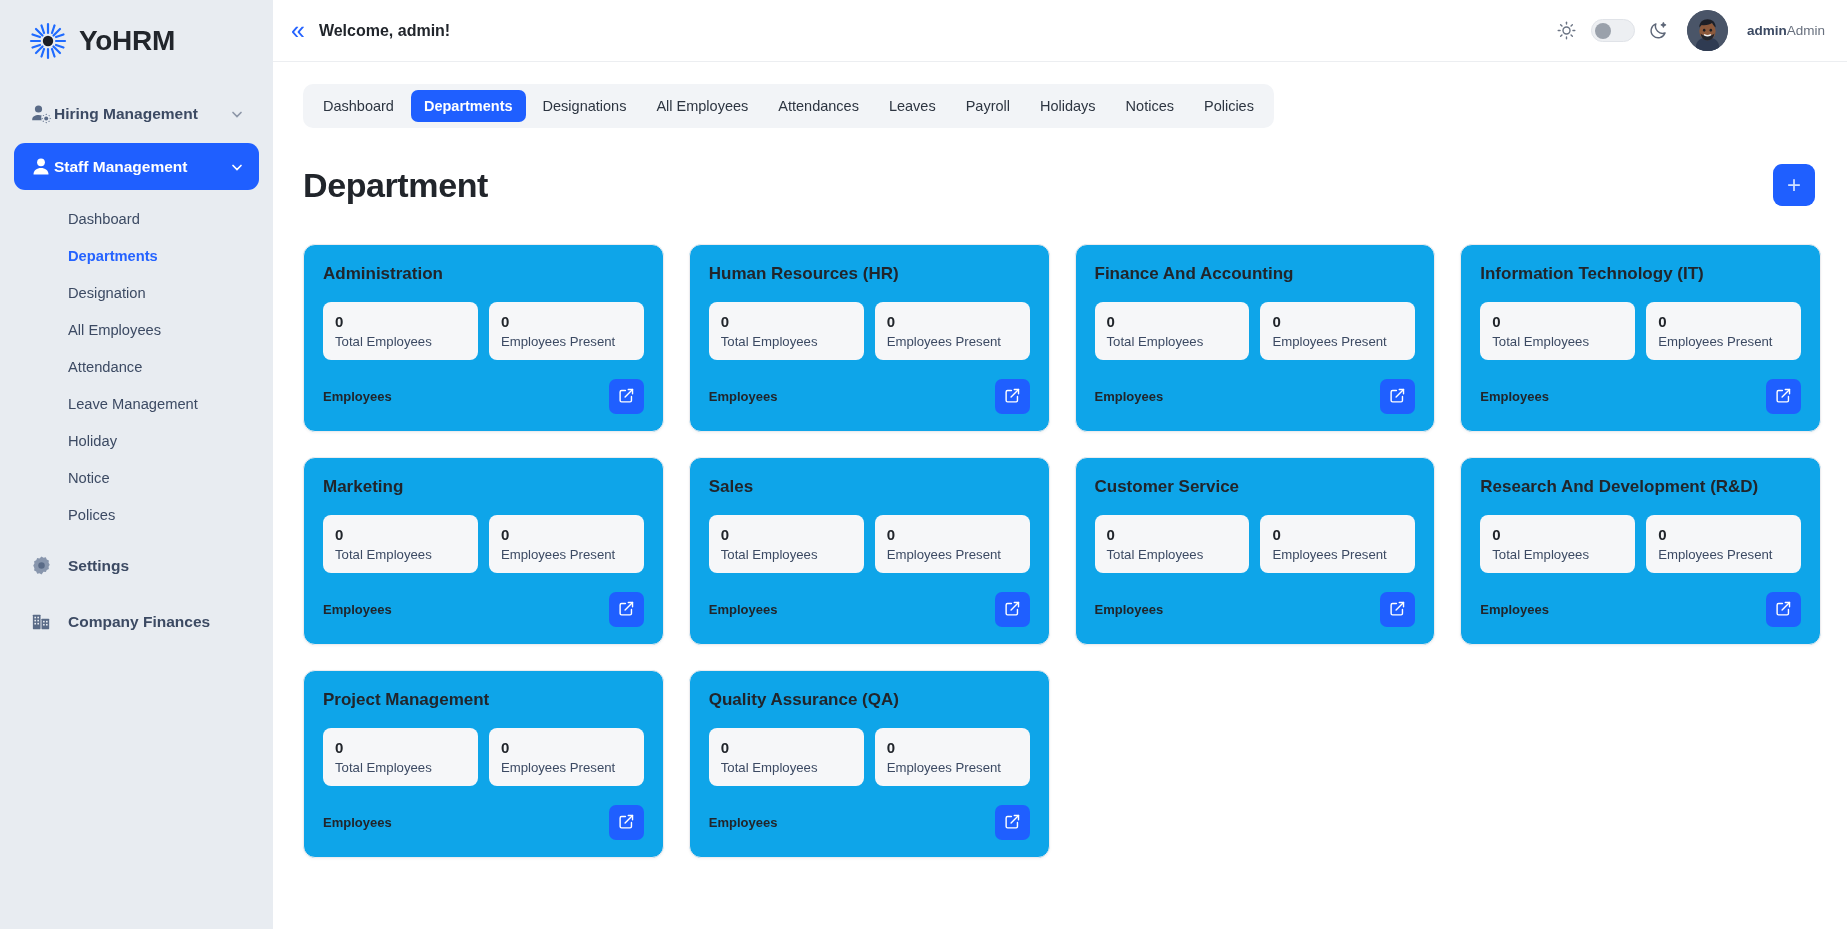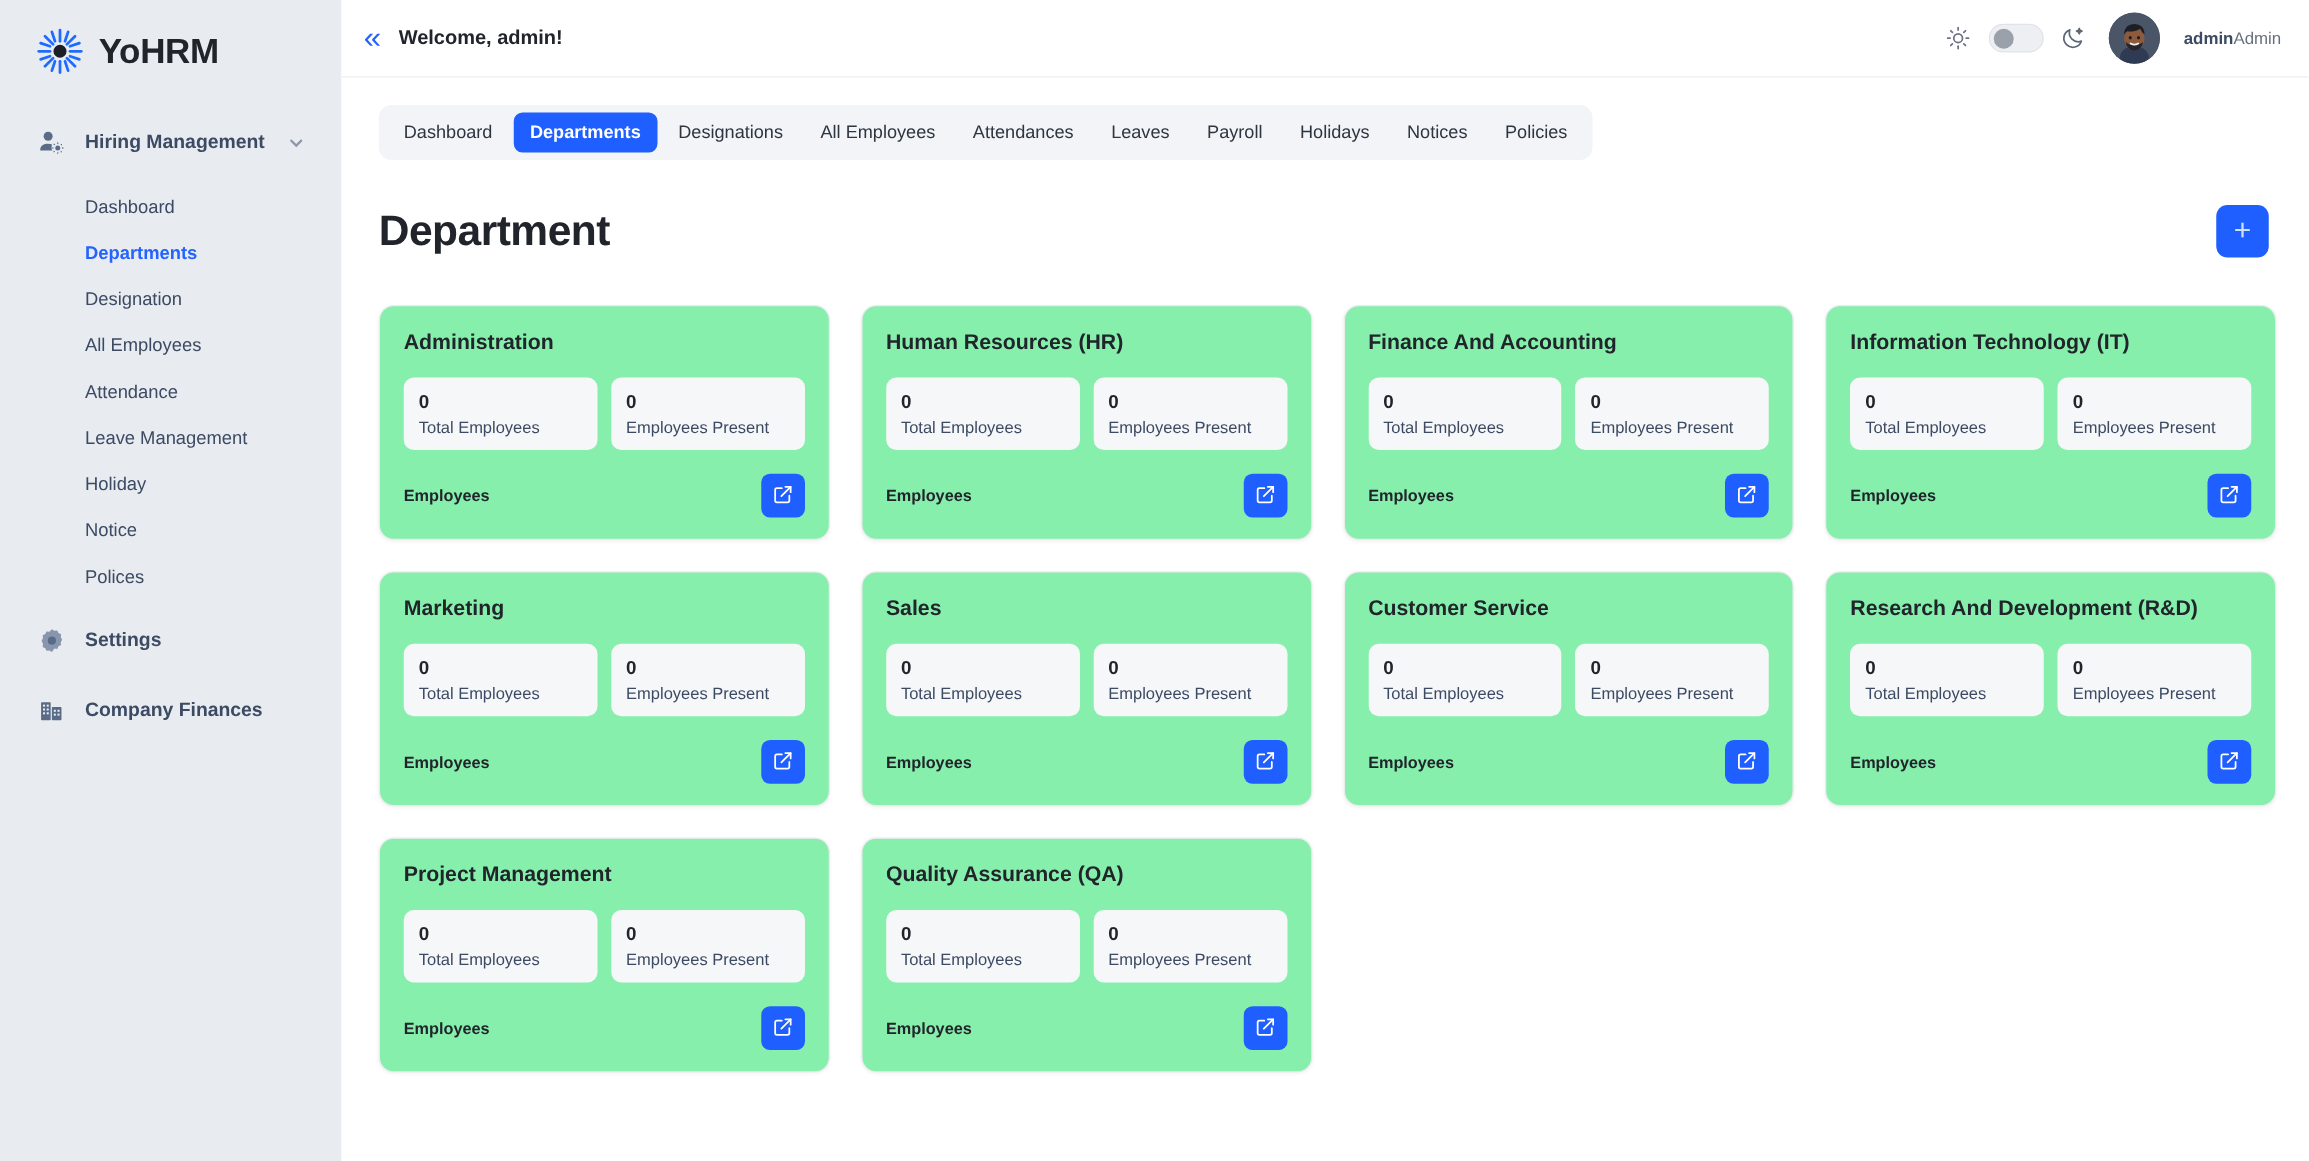--- a/index.html
+++ b/index.html
@@ -16,21 +16,21 @@
     width: 273px; flex: 0 0 273px; height: 929px;
     background: #e8ecf1;
     padding-top: 0;
     position: relative;
   }
   .brand { display: flex; align-items: center; gap: 11px; padding: 18px 0 0 28px; height: 64px; }
   .brand-logo { width: 40px; height: 40px; position: relative; flex: 0 0 40px; }
   .brand-name { font-size: 28px; font-weight: 700; color: #21252b; letter-spacing: -0.3px; }
 
   .nav { margin-top: 26px; }
-  .nav-group { display: flex; align-items: center; gap: 14px; height: 47px; margin: 0 14px 6px 14px;
+  .nav-group { display: flex; align-items: center; height: 47px; margin: 0 14px 6px 14px;
                padding: 0 14px; border-radius: 11px; cursor: pointer; }
   .nav-group .ico { width: 26px; height: 26px; flex: 0 0 26px; display:flex; align-items:center; justify-content:center; }
   .nav-group .lbl { font-size: 15.5px; font-weight: 600; color: #3c4a63; flex: 1; }
   .nav-group .chev { width: 16px; height: 16px; flex: 0 0 16px; }
   .nav-group.active { background: #1f5fff; }
   .nav-group.active .lbl { color: #ffffff; }
 
   .subnav { padding: 4px 0 0 0; }
   .sub-item { height: 37px; display: flex; align-items: center; padding-left: 68px;
               font-size: 14.7px; color: #3c4a63; cursor: pointer; font-weight: 500; }
@@ -69,21 +69,21 @@
   .tab.active { background: #1f5fff; color: #ffffff; font-weight: 600; }
 
   .page-head { display: flex; align-items: center; margin-top: 36px; padding-right: 6px; }
   .page-title { font-size: 34px; font-weight: 600; color: #21252b; letter-spacing: -0.4px; }
   .add-btn { margin-left: auto; width: 42px; height: 42px; border-radius: 9px; background: #1f5fff;
              border: none; color: #cfe0ff; font-size: 24px; line-height: 1; cursor: pointer;
              display: flex; align-items: center; justify-content: center; font-weight: 300; }
 
   .grid { margin-top: 38px; display: grid; grid-template-columns: repeat(4, 1fr); gap: 25px 25px;
           align-items: start; }
-  .card { background: #86efac; border: 1px solid #ececef; border-radius: 12px; padding: 19px 19px 17px 19px;
+  .card { background: #0ea5e9; border: 1px solid #ececef; border-radius: 12px; padding: 19px 19px 17px 19px;
           box-shadow: 0 1px 3px rgba(16,24,40,0.05); }
   .card-title { font-size: 17px; font-weight: 600; color: #21252b; margin-bottom: 18px; }
   .stats { display: flex; gap: 11px; }
   .stat { flex: 1; background: #f6f7f9; border-radius: 8px; padding: 11px 12px 11px 12px; min-width: 0; }
   .stat-val { font-size: 15px; font-weight: 600; color: #21252b; margin-bottom: 4px; }
   .stat-lbl { font-size: 13.2px; color: #3c4a63; white-space: nowrap; }
   .card-foot { display: flex; align-items: center; margin-top: 19px; }
   .emp-lbl { font-size: 13px; font-weight: 700; color: #21252b; }
   .edit-btn { margin-left: auto; width: 35px; height: 35px; border-radius: 7px; background: #1f5fff;
               border: none; cursor: pointer; display: flex; align-items: center; justify-content: center; }
@@ -134,20 +134,34 @@
           </svg>
         </span>
         <span class="lbl">Hiring Management</span>
         <span class="chev">
           <svg width="16" height="16" viewBox="0 0 16 16" fill="none" stroke="#8d97a8" stroke-width="1.7" stroke-linecap="round">
             <polyline points="4,6.5 8,10.5 12,6.5"></polyline>
           </svg>
         </span>
       </div>
 
+      <div class="nav-group active">
+        <span class="ico">
+          <svg width="24" height="24" viewBox="0 0 24 24" fill="#ffffff">
+            <circle cx="12" cy="7.3" r="3.9"></circle>
+            <path d="M4.5 19.5c0-4 3.4-6.4 7.5-6.4s7.5 2.4 7.5 6.4H4.5z"></path>
+          </svg>
+        </span>
+        <span class="lbl">Staff Management</span>
+        <span class="chev">
+          <svg width="16" height="16" viewBox="0 0 16 16" fill="none" stroke="#ffffff" stroke-width="1.7" stroke-linecap="round">
+            <polyline points="4,6.5 8,10.5 12,6.5"></polyline>
+          </svg>
+        </span>
+      </div>
 
       <div class="subnav">
         <div class="sub-item">
             <span>Dashboard</span>
           </div>
         <div class="sub-item active">
             <span>Departments</span>
           </div>
         <div class="sub-item">
             <span>Designation</span>

